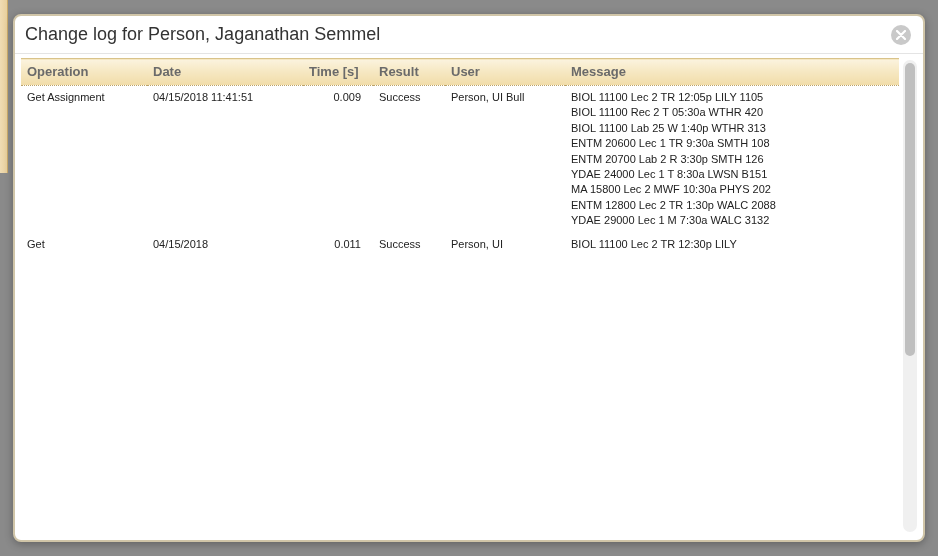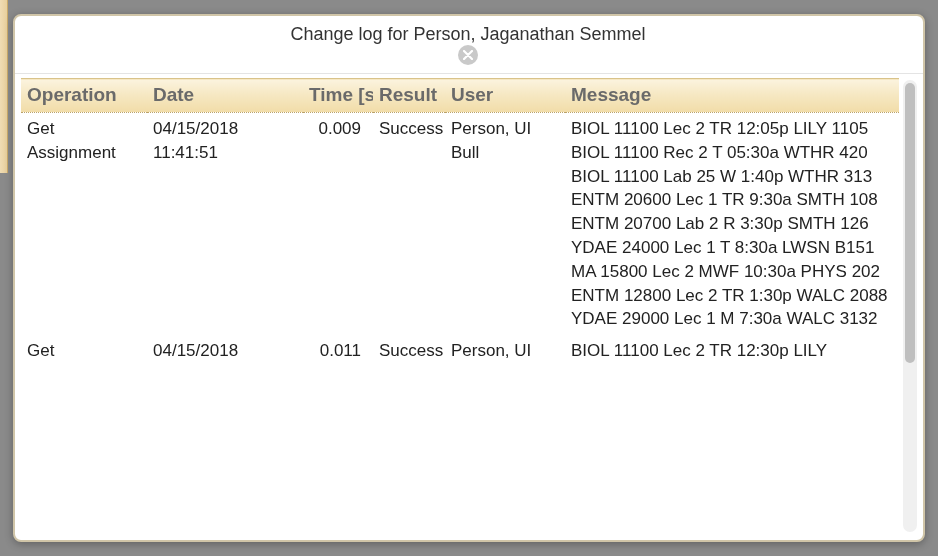--- a/index.html
+++ b/index.html
@@ -32,21 +32,20 @@
     display: flex;
     flex-direction: column;
     overflow: hidden;
   }
   .title-bar {
     display: flex;
     align-items: center;
     justify-content: space-between;
     padding: 8px 12px 8px 10px;
     border-bottom: 1px solid #e4e4e4;
-    flex-direction: column;
   }
   .title-text {
     font-size: 18px;
     color: #333;
   }
   .close-btn {
     width: 20px; height: 20px;
     border-radius: 50%;
     background: #c9c9c9;
     color: #fff;
@@ -80,28 +79,28 @@
     width: 100%;
     table-layout: fixed;
   }
   thead th {
     background: linear-gradient(to bottom, #fbf3de 0%, #f6e8c3 45%, #f1dca8 100%);
     border-top: 1px solid #d9c38a;
     border-bottom: 1px dotted #bba36a;
     color: #6a6a6a;
     font-weight: bold;
     text-align: left;
-    font-size: 19px;
+    font-size: 13px;
     padding: 5px 6px 6px 6px;
     white-space: nowrap;
     overflow: hidden;
   }
   tbody td {
     vertical-align: top;
-    font-size: 17px;
+    font-size: 11px;
     color: #222;
     padding: 4px 6px 4px 6px;
     line-height: 1.4;
   }
   .col-op   { width: 126px; }
   .col-date { width: 156px; }
   .col-time { width: 70px; text-align: right; }
   thead .col-time { text-align: left; }
   .col-res  { width: 72px; margin-left: 9px; }
   .col-user { width: 120px; }

